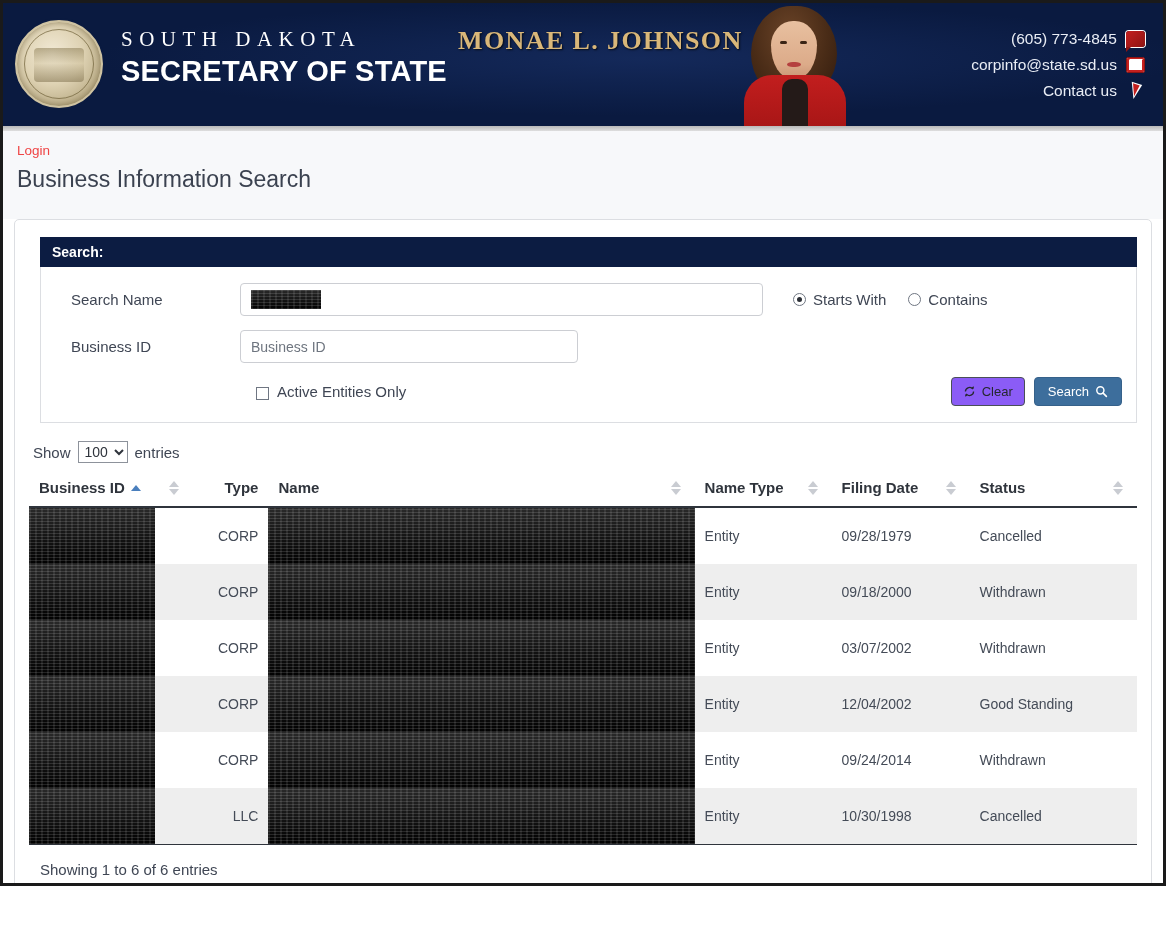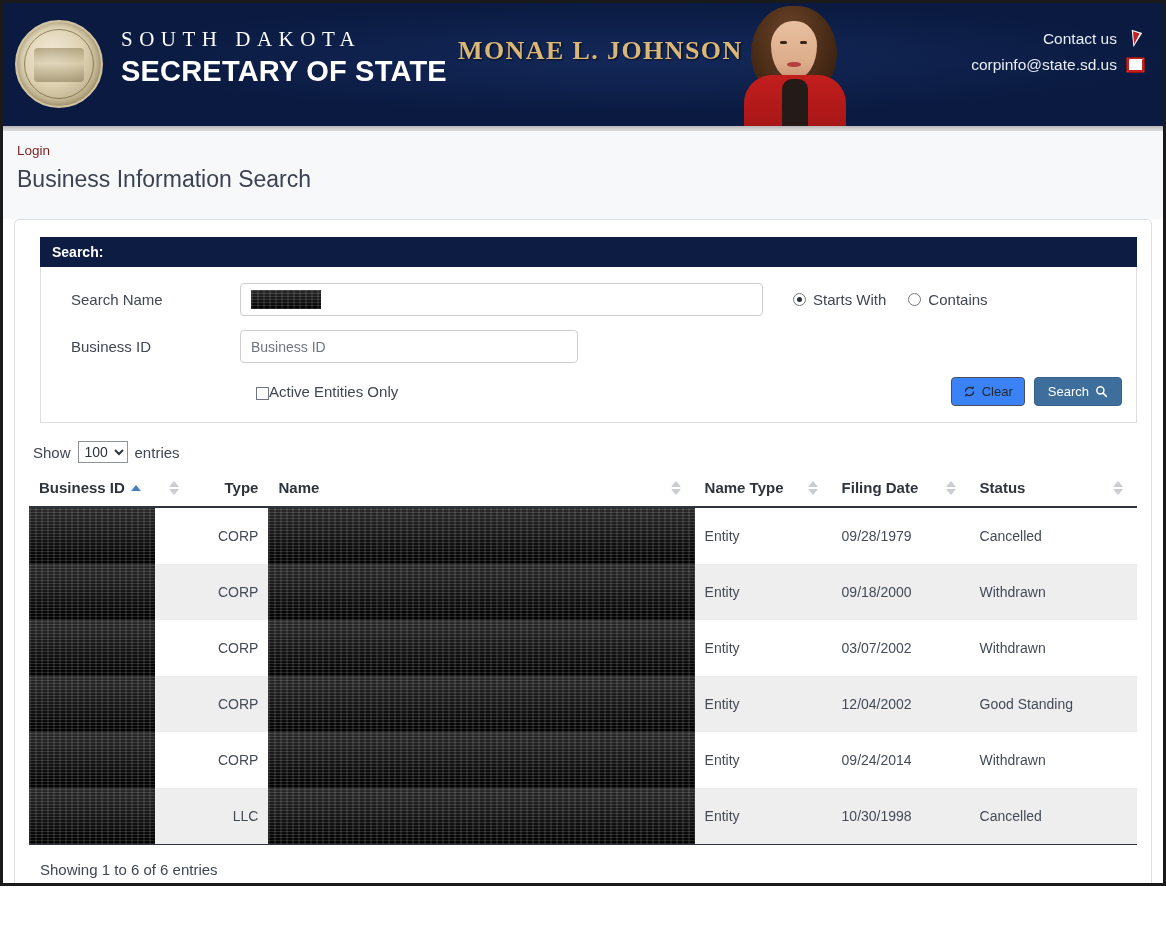--- a/index.html
+++ b/index.html
@@ -46,21 +46,21 @@
   .sos-title { position: absolute; left: 118px; top: 24px; }
   .sos-line1 {
     color: #ffffff; font-size: 21px; letter-spacing: 6.5px; font-weight: 400;
     font-family: "Liberation Serif", serif;
   }
   .sos-line2 {
     color: #ffffff; font-size: 29px; font-weight: bold; letter-spacing: .2px;
     margin-top: 3px; font-family: "Liberation Sans", sans-serif;
   }
   .official-name {
-    position: absolute; left: 455px; top: 33px;
+    position: absolute; left: 455px; top: 23px;
     font-family: "Liberation Serif", serif;
     font-size: 26px; font-weight: bold; letter-spacing: 1.4px;
     color: #d9b779;
     text-shadow: 1px 1px 2px rgba(0,0,0,.75);
   }
   .portrait {
     position: absolute; left: 735px; top: 0; width: 110px; height: 123px;
     overflow: hidden;
   }
   .portrait .hair {
@@ -129,21 +129,21 @@
     transform: rotate(18deg);
   }
   .head-divider { height: 5px; background: linear-gradient(to bottom, #b9b9b9, #dedede); }
 
   
   .topbar {
     background: #f7f8fa; padding: 12px 14px 0 14px;
     display: flex; justify-content: space-between; align-items: flex-start;
   }
   .breadcrumb { font-size: 13.5px; color: #4c5360; }
-  .login-link { font-size: 13.5px; color: #7f1d1d; }
+  .login-link { font-size: 13.5px; color: #ef4444; }
   .page-title {
     background: #f7f8fa; font-size: 23px; color: #3b4250;
     padding: 8px 14px 26px 14px; font-weight: 400;
   }
 
   
   .card {
     margin: 0 11px; background: #ffffff;
     border: 1px solid #dcdee2; border-radius: 5px;
     padding: 14px 14px 8px 14px;
@@ -181,29 +181,29 @@
   .radio {
     width: 13px; height: 13px; border-radius: 50%;
     border: 1px solid #6f7682; background: #fff; position: relative;
   }
   .radio.on::after {
     content: ""; position: absolute; left: 3px; top: 3px;
     width: 5px; height: 5px; border-radius: 50%; background: #2b2f36;
   }
   .checkrow { display: flex; align-items: center; margin-top: 4px; }
   .checkrow .spacer { width: 185px; }
-  .checkbox-item { display: flex; align-items: flex-end; font-size: 15px; color: #3f4654; padding-left: 16px; }
+  .checkbox-item { display: flex; align-items: flex-end; gap: 8px; font-size: 15px; color: #3f4654; padding-left: 16px; }
   .checkbox { width: 13px; height: 13px; border: 1px solid #6f7682; background: #fff; }
   .btns { margin-left: auto; display: flex; gap: 9px; align-items: center; }
   .btn {
     height: 29px; border-radius: 4px; font-size: 13px;
     display: inline-flex; align-items: center; gap: 6px; padding: 0 11px;
     font-family: "Liberation Sans", sans-serif; cursor: pointer;
   }
-  .btn-clear { background: #3b82f6; border: 1px solid #4a4f58; color: #25282e; }
+  .btn-clear { background: #8b5cf6; border: 1px solid #4a4f58; color: #25282e; }
   .btn-search { background: #3d6e9c; border: 1px solid #36periodo; border: 1px solid #36618a; color: #ffffff; padding: 0 13px; }
   .svgicon { display: inline-block; vertical-align: middle; }
 
   
   .tbl-ctl {
     display: flex; align-items: center; gap: 7px;
     font-size: 15px; color: #3f4654; margin: 18px 0 8px 4px;
   }
   .lenselect {
     font-size: 14px; font-family: "Liberation Sans", sans-serif;
@@ -271,26 +271,30 @@
     <div class="portrait">
       <div class="hair"></div>
         <div class="face"></div>
       <div class="eye l"></div>
         <div class="eye r"></div>
         <div class="lips"></div>
       <div class="jacket"></div>
     </div>
     <div class="contact-block">
       <div class="contact-row">
-        <span class="ctext">Contact us</span>
-        <span class="ic ic-cursor"></span>
+        <span class="ctext">(605) 773-4845</span>
+        <span class="ic ic-phone-bubble"></span>
       </div>
       <div class="contact-row">
         <span class="ctext">corpinfo@state.sd.us</span>
         <span class="ic ic-envelope"></span>
+      </div>
+      <div class="contact-row">
+        <span class="ctext">Contact us</span>
+        <span class="ic ic-cursor"></span>
       </div>
     </div>
   </div>
   <div class="head-divider"></div>
 
   <div class="topbar">
     <div class="login-link">Login</div>
   </div>
   <div class="page-title">Business Information Search</div>
 

